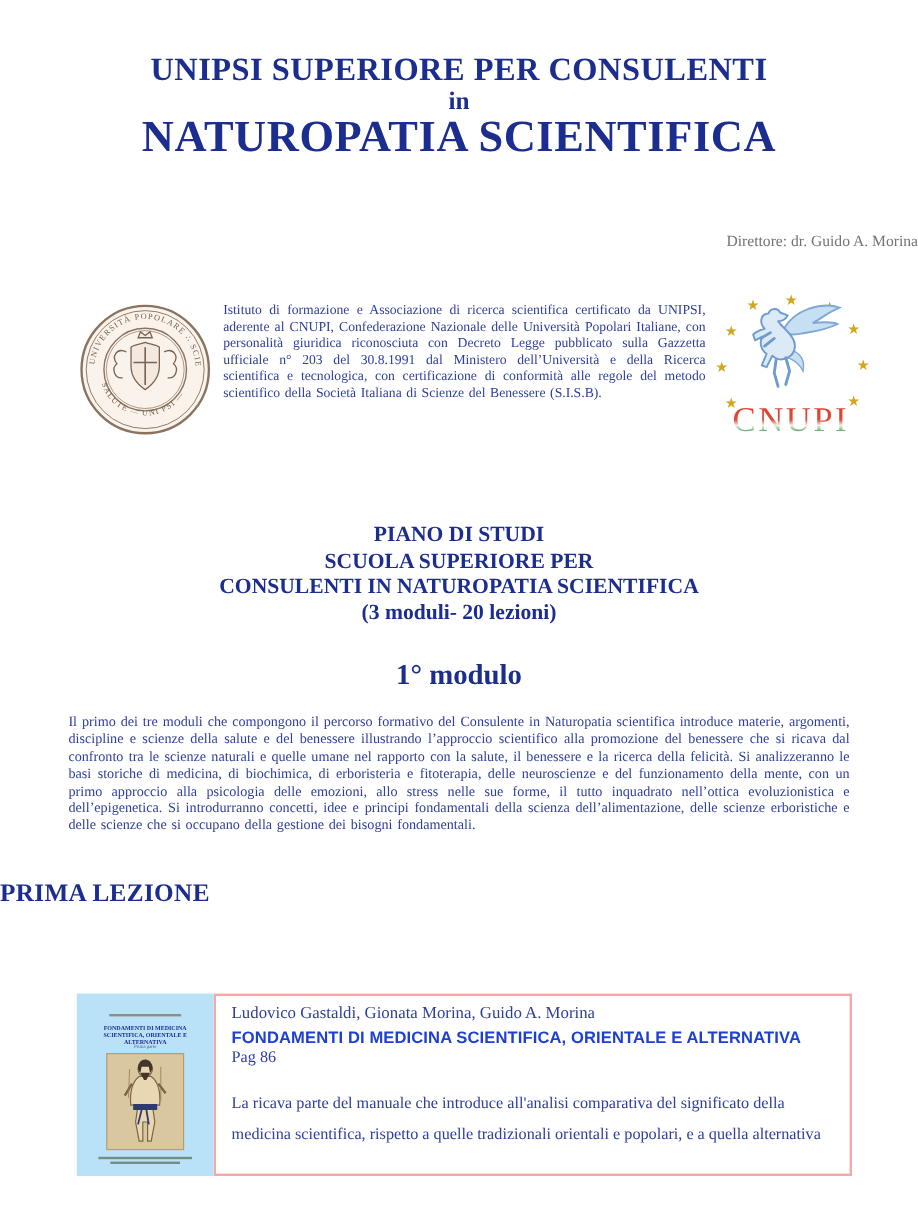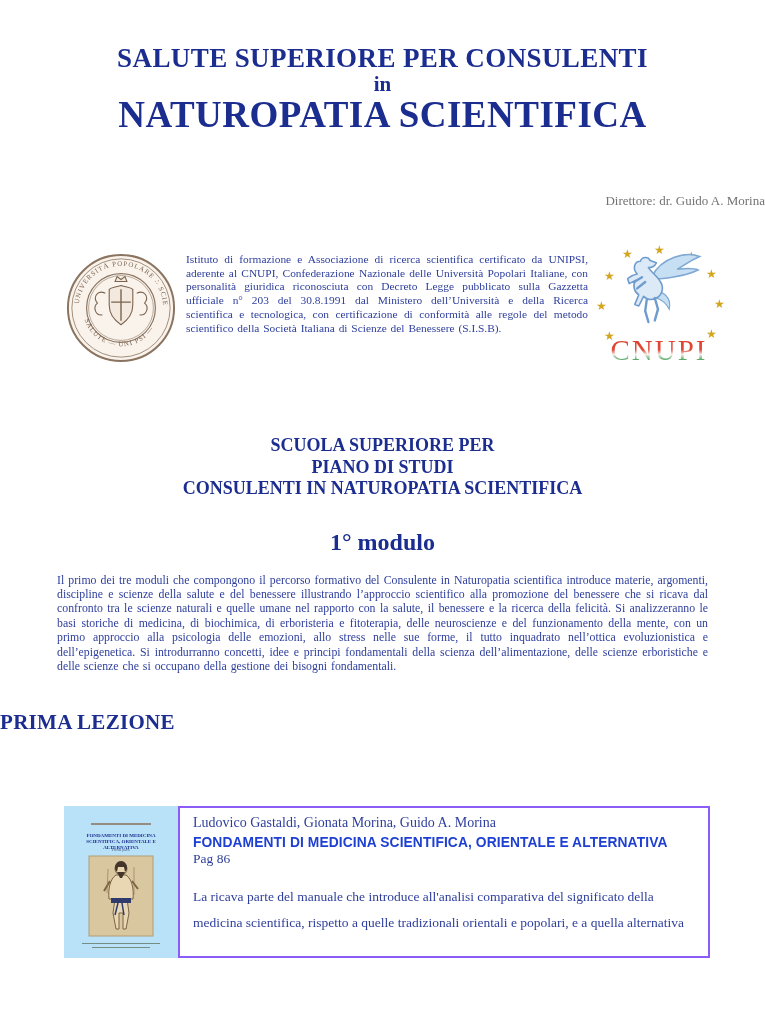--- a/index.html
+++ b/index.html
@@ -53,36 +53,36 @@
     position:relative; overflow:hidden;
   }
   .cover-authors-line { position:absolute; left:27px; top:17px; width:60px; height:2px; background:#8a6f5a; opacity:.75; }
   .cover-title { position:absolute; left:6px; right:6px; top:27px; text-align:center;
                  font-size:5px; font-weight:bold; color:#1c2d90; line-height:6px; }
   .cover-subtitle { position:absolute; left:0; right:0; top:41px; text-align:center; font-size:4px; color:#50618f; }
   .cover-art { position:absolute; left:24px; top:49px; width:66px; height:82px; }
   .cover-caption-1 { position:absolute; left:18px; bottom:14px; width:78px; height:1.6px; background:#5a6a52; opacity:.7; }
   .cover-caption-2 { position:absolute; left:28px; bottom:10px; width:58px; height:1.6px; background:#5a6a52; opacity:.7; }
   .book-box {
-    flex:1 1 auto; border:2px solid #8b5cf6; background:#ffffff;
+    flex:1 1 auto; border:2px solid #fca5a5; background:#ffffff;
     padding:7px 12px 0 13px; color:#2e3e9c;
   }
   .book-authors { font-size:14px; }
   .book-title { font-family:"Liberation Sans", sans-serif; font-weight:bold; font-size:13.8px;
                 color:#1d3fd2; margin-top:4px; letter-spacing:.1px; }
   .book-pages { font-size:13.5px; margin-top:1px; }
   .book-desc { font-size:13.5px; margin-top:17px; line-height:26px; padding-right:4px; }
 </style>
 </head>
 <body>
 
 <div class="page">
 
   <div class="hdr">
-    <div class="hdr-l1">SALUTE SUPERIORE PER CONSULENTI</div>
+    <div class="hdr-l1">UNIPSI SUPERIORE PER CONSULENTI</div>
     <div class="hdr-l2">in</div>
     <div class="hdr-l3">NATUROPATIA SCIENTIFICA</div>
   </div>
   <div class="director">Direttore: dr. Guido A. Morina</div>
 
   <div class="accr">
 
     <svg class="seal" viewBox="0 0 120 116">
       <circle cx="60" cy="58" r="54" fill="#faf3ec" stroke="#8a7460" stroke-width="2"></circle>
       <circle cx="60" cy="58" r="50" fill="none" stroke="#8a7460" stroke-width="0.8"></circle>
@@ -123,23 +123,24 @@
         <path d="M62 52 C 72 56 76 64 74 74 C 70 66 64 62 58 60 Z" fill="#c7dff2" stroke="#7fa8d4" stroke-width="1.5"></path>
         <path d="M34 30 C 28 24 30 14 38 14 C 40 8 48 8 50 13 L 58 16 C 56 20 52 22 48 22 C 52 28 58 32 62 38 C 68 46 66 56 58 60 C 52 63 46 62 42 58 L 36 70 L 31 68 L 36 56 C 30 52 28 44 32 38 L 24 42 L 22 36 C 26 32 30 31 34 30 Z" fill="#dceaf7" stroke="#6f9cce" stroke-width="2" stroke-linejoin="round"></path>
         <path d="M40 34 L 30 40 M44 40 L 34 48" stroke="#6f9cce" stroke-width="3" fill="none" stroke-linecap="round"></path>
         <path d="M56 60 L 60 74 L 56 88 M 46 62 L 44 76 L 48 90" stroke="#6f9cce" stroke-width="3" fill="none" stroke-linecap="round"></path>
       </svg>
       <div class="cnupi-label">CNUPI</div>
     </div>
   </div>
 
   <div class="plan">
+    <div>PIANO DI STUDI</div>
     <div>SCUOLA SUPERIORE PER</div>
-    <div>PIANO DI STUDI</div>
     <div>CONSULENTI IN NATUROPATIA SCIENTIFICA</div>
+    <div>(3 moduli- 20 lezioni)</div>
   </div>
 
   <div class="mod-heading">1° modulo</div>
   <div class="mod-desc">Il primo dei tre moduli che compongono il percorso formativo del Consulente in Naturopatia scientifica introduce materie, argomenti, discipline e scienze della salute e del benessere illustrando l’approccio scientifico alla promozione del benessere che si ricava dal confronto tra le scienze naturali e quelle umane nel rapporto con la salute, il benessere e la ricerca della felicità. Si analizzeranno le basi storiche di medicina, di biochimica, di erboristeria e fitoterapia, delle neuroscienze e del funzionamento della mente, con un primo approccio alla psicologia delle emozioni, allo stress nelle sue forme, il tutto inquadrato nell’ottica evoluzionistica e dell’epigenetica. Si introdurranno concetti, idee e principi fondamentali della scienza dell’alimentazione, delle scienze erboristiche e delle scienze che si occupano della gestione dei bisogni fondamentali.</div>
 
   <div class="lesson-heading">PRIMA LEZIONE</div>
 
   <div class="book-row">
 
     <div class="cover">

